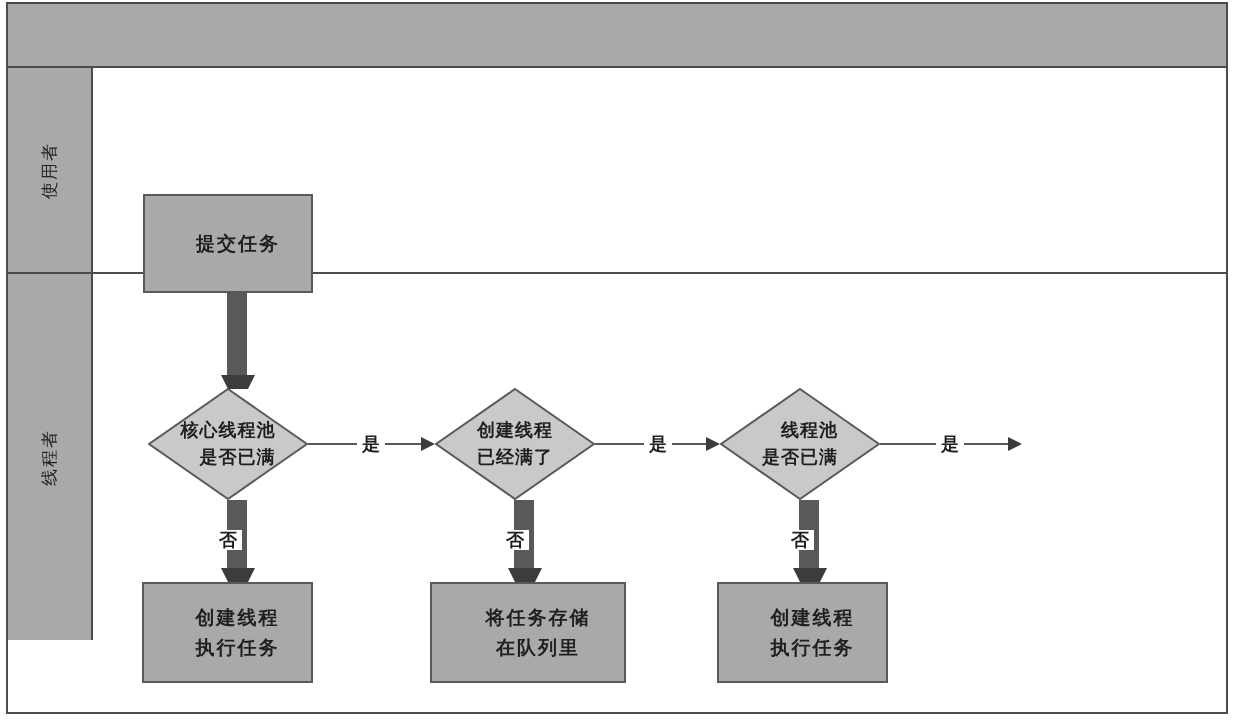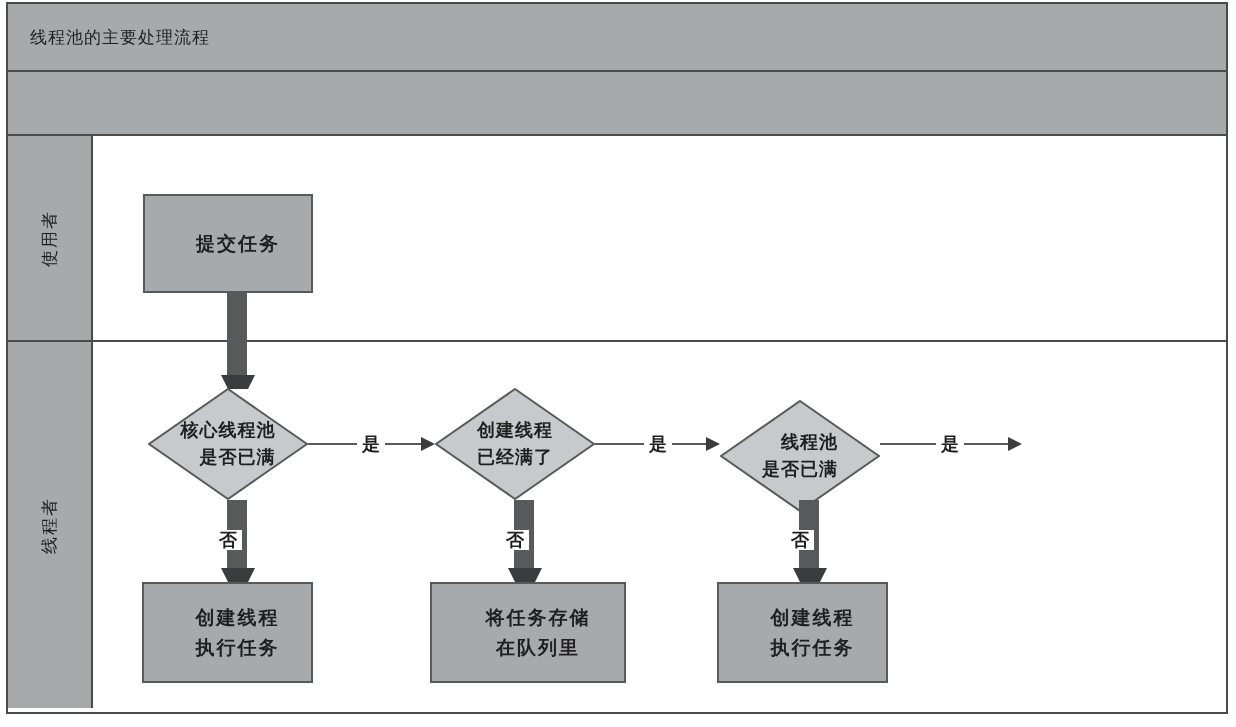--- a/index.html
+++ b/index.html
@@ -47,23 +47,20 @@
     border-top:14px solid var(--arrow);}
   .edge-label{position:absolute;transform:translate(-50%,-50%);background:var(--canvas);
     font-size:18px;font-weight:bold;padding:1px 5px;line-height:1;}
 </style>
 </head>
 <body>
 
 <div id="stage">
   <div class="frame">
 
-    <div class="title-row">
-      <span>线程池的主要处理流程</span>
-    </div>
 
     <div class="spacer-row"></div>
 
     <div class="lane lane-1">
       <div class="lane-label">
         <span>使用者</span>
       </div>
       <div class="lane-body"></div>
     </div>
 
@@ -98,21 +95,21 @@
           <polygon points="80,1 159,56 80,111 1,56" style="fill:var(--fill-diamond);stroke:var(--line);stroke-width:2"></polygon>
         </svg>
         <div class="dlabel">创建线程
 已经满了</div>
       </div>
 
       <div class="hline" style="left:587px;top:439px;width:111px;"></div>
       <div class="arr-right" style="left:698px;top:433px;"></div>
       <div class="edge-label" style="left:650px;top:440px;">是</div>
 
-      <div class="diamond" style="left:712px;top:396px;">
+      <div class="diamond" style="left:712px;top:384px;">
         <svg viewBox="0 0 160 112">
           <polygon points="80,1 159,56 80,111 1,56" style="fill:var(--fill-diamond);stroke:var(--line);stroke-width:2"></polygon>
         </svg>
         <div class="dlabel">线程池
 是否已满</div>
       </div>
 
       <div class="hline" style="left:872px;top:439px;width:128px;"></div>
       <div class="arr-right" style="left:1000px;top:433px;"></div>
       <div class="edge-label" style="left:942px;top:440px;">是</div>

